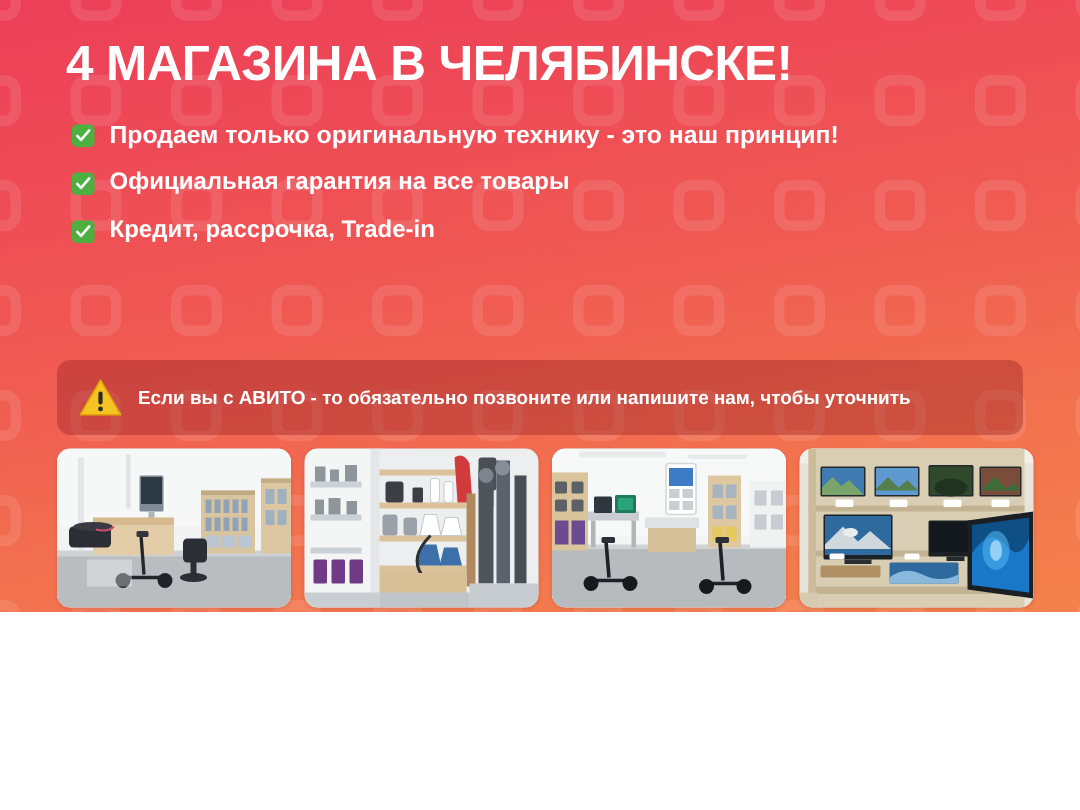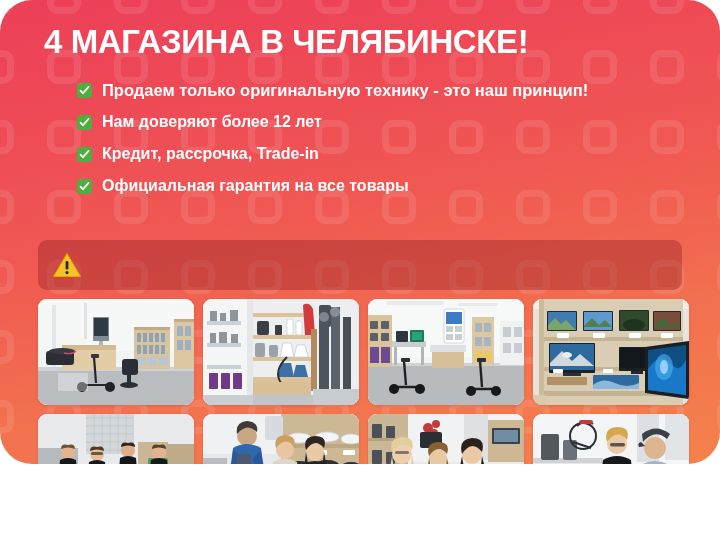--- a/index.html
+++ b/index.html
@@ -6,24 +6,23 @@
     margin: 0;
     padding: 0;
     background: #ffffff;
   }
   body {
     font-family: "Liberation Sans", sans-serif;
   }
   #ad {
     position: relative;
     width: 720px;
-    height: 464px;
+    height: 408px;
     overflow: hidden;
     background: linear-gradient(170deg, #ec3f58 0%, #ee4a56 22%, #f05b52 48%, #f2704f 72%, #f4824c 100%);
-    border-radius: 32px;
   }
   
   #pattern {
     position: absolute;
     inset: 0;
     pointer-events: none;
     opacity: .10;
   }
   #pattern .sq {
     position: absolute;
@@ -57,21 +56,20 @@
     position: absolute;
     left: 48px;
     top: 74px;
     width: 640px;
   }
   .bullet {
     display: flex;
     align-items: center;
     height: 32px;
     margin-bottom: 0px;
-    margin-left: 29px;
   }
   .check {
     flex: 0 0 auto;
     width: 15px;
     height: 15px;
     border-radius: 3px;
     background: #4caf3f;
     margin-right: 10px;
     position: relative;
   }
@@ -247,59 +245,52 @@
 
       <div class="bullet first">
         <span class="check">
           <svg width="11" height="11" viewBox="0 0 11 11">
               <path d="M1.5 5.6 L4 8.3 L9.5 1.9" fill="none" stroke="#ffffff" stroke-width="1.7" stroke-linecap="round" stroke-linejoin="round"></path>
             </svg>
         </span>
         <span class="bullet-text">Продаем только оригинальную технику - это наш принцип!</span>
       </div>
 
+
+
       <div class="bullet">
         <span class="check">
           <svg width="11" height="11" viewBox="0 0 11 11">
               <path d="M1.5 5.6 L4 8.3 L9.5 1.9" fill="none" stroke="#ffffff" stroke-width="1.7" stroke-linecap="round" stroke-linejoin="round"></path>
             </svg>
         </span>
-        <span class="bullet-text">Нам доверяют более 12 лет</span>
+        <span class="bullet-text">Официальная гарантия на все товары</span>
       </div>
-
 
       <div class="bullet">
         <span class="check">
           <svg width="11" height="11" viewBox="0 0 11 11">
               <path d="M1.5 5.6 L4 8.3 L9.5 1.9" fill="none" stroke="#ffffff" stroke-width="1.7" stroke-linecap="round" stroke-linejoin="round"></path>
             </svg>
         </span>
         <span class="bullet-text">Кредит, рассрочка, Trade-in</span>
-      </div>
-
-      <div class="bullet">
-        <span class="check">
-          <svg width="11" height="11" viewBox="0 0 11 11">
-              <path d="M1.5 5.6 L4 8.3 L9.5 1.9" fill="none" stroke="#ffffff" stroke-width="1.7" stroke-linecap="round" stroke-linejoin="round"></path>
-            </svg>
-        </span>
-        <span class="bullet-text">Официальная гарантия на все товары</span>
       </div>
 
     </div>
 
     <div class="warn">
       <span class="warn-icon">
         <svg width="30" height="28" viewBox="0 0 30 28">
           <path d="M15 2.5 L28.5 25.5 L1.5 25.5 Z" fill="#f6c324" stroke="#e0a800" stroke-width="1" stroke-linejoin="round"></path>
           <rect x="13.6" y="10" width="2.8" height="8.6" rx="1.3" fill="#2b2b2b"></rect>
           <circle cx="15" cy="21.6" r="1.6" fill="#2b2b2b"></circle>
         </svg>
       </span>
       <span>
+        <span class="warn-text" style="display:block">Если вы с АВИТО - то обязательно позвоните или напишите нам, чтобы уточнить</span>
       </span>
     </div>
 
     <div class="grid">
 
       <div class="row">
 
         <div class="tile">
           <svg viewBox="0 0 156 106" preserveAspectRatio="none">
             <rect width="156" height="106" fill="#f2f3f3"></rect>

